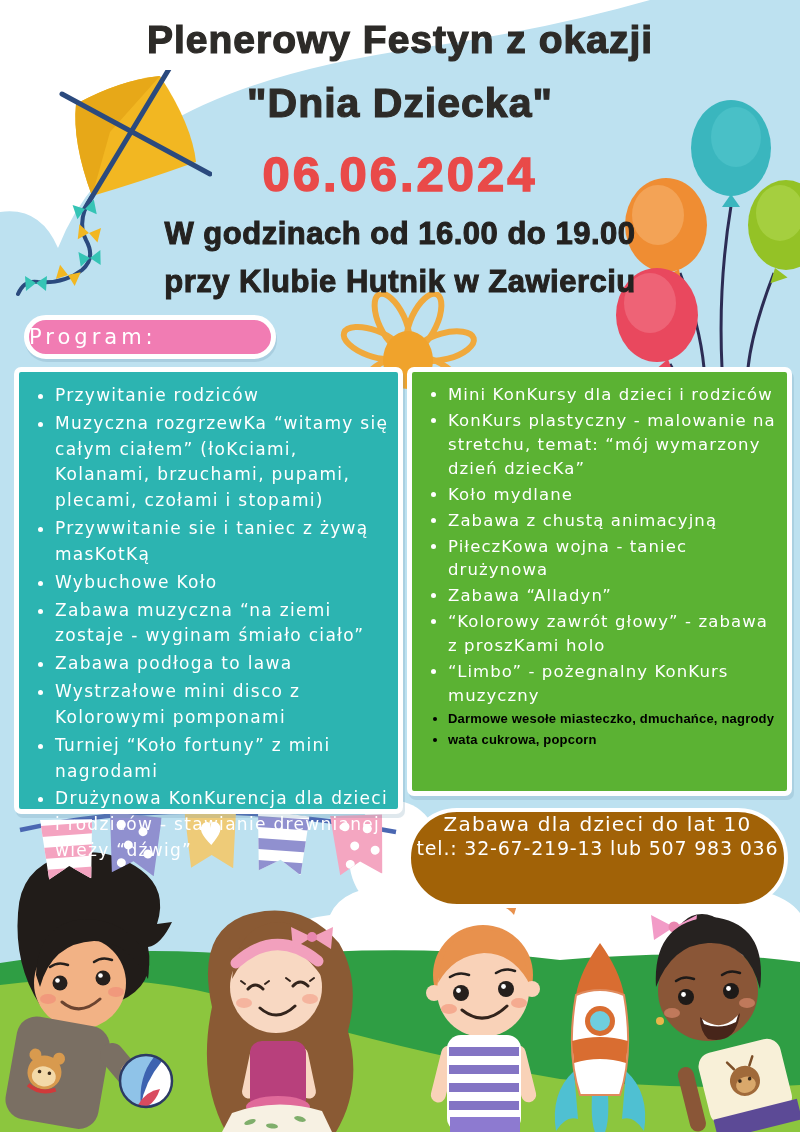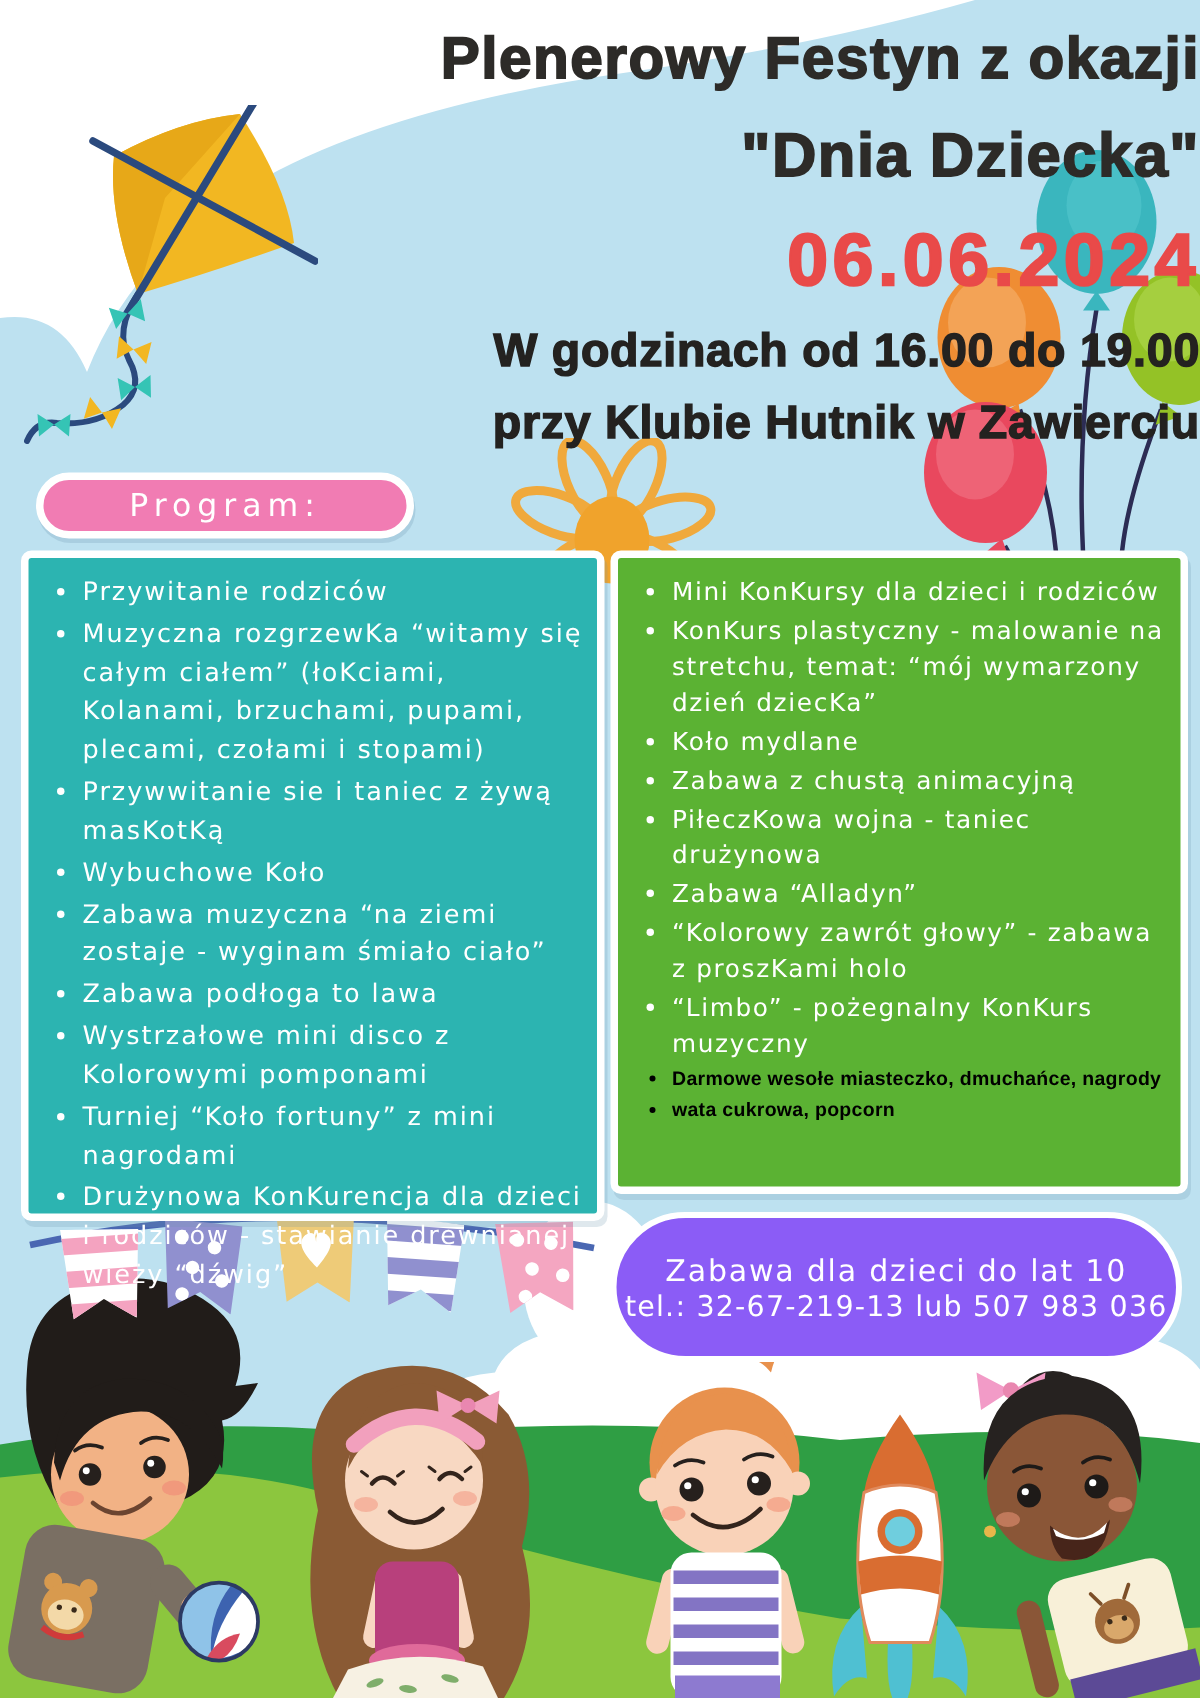--- a/index.html
+++ b/index.html
@@ -2,49 +2,49 @@
 <html><head>
 <meta charset="utf-8">
 <style>
   html,body{margin:0;padding:0;}
   body{
     width:800px;height:1132px;position:relative;overflow:hidden;
     background:#bde1f0;
     font-family:"Liberation Sans",sans-serif;
   }
   .abs{position:absolute;}
-  .ctr{left:0;width:800px;text-align:right;}
+  .ctr{left:0;width:800px;text-align:center;}
   .title-l1{top:18px;font-size:39px;font-weight:800;color:#2d2b28;letter-spacing:1px;-webkit-text-stroke:1.2px #2d2b28;}
   .title-l2{top:80px;font-size:41px;font-weight:800;color:#2d2b28;letter-spacing:1px;-webkit-text-stroke:1.2px #2d2b28;}
   .date-line{top:146px;font-size:49px;font-weight:800;color:#e94a49;letter-spacing:3px;-webkit-text-stroke:1.5px #e94a49;}
   .time-line{top:216px;font-size:31px;font-weight:800;color:#242220;letter-spacing:.5px;-webkit-text-stroke:1px #242220;}
   .loc-line{top:264px;font-size:31px;font-weight:800;color:#242220;letter-spacing:.5px;-webkit-text-stroke:1px #242220;}
   .program-pill{
     left:24px;top:315px;width:252px;height:44px;box-sizing:border-box;
     background:#f17cb3;border:5px solid #fff;border-radius:26px;
-    display:flex;align-items:center;justify-content:center;
+    display:flex;align-items:center;
     color:#fff;font-size:21px;letter-spacing:4px;
     font-family:"DejaVu Sans",sans-serif;
     box-shadow:1px 3px 0 rgba(110,150,175,.25);
   }
   .box{box-sizing:border-box;border:5px solid #fff;border-radius:7px;
     padding:11px 8px 8px 6px;box-shadow:2px 4px 0 rgba(110,150,175,.22);}
   .box-teal{left:14px;top:367px;width:389px;height:447px;background:#2cb4b1;}
   .box-green{left:407px;top:367px;width:385px;height:429px;background:#5bb233;}
   .box ul{margin:0;padding:0 0 0 26px;color:#fff;
     font-family:"DejaVu Sans",sans-serif;}
   .box-teal ul{font-size:17px;line-height:1.52;letter-spacing:1.3px;}
   .box-green ul{font-size:16.5px;line-height:1.45;letter-spacing:1.1px;}
   .box li{margin:0 0 2px 4px;}
   .box li.bold-black{color:#000000;font-weight:700;letter-spacing:.2px;
     font-family:Liberation Sans, sans-serif;font-size:13px;}
   .info-pill{
     left:407px;top:808px;width:381px;height:100px;box-sizing:border-box;
-    background:#8b5cf6;border:4px solid #fff;border-radius:52px;
-    display:flex;flex-direction:column;align-items:center;justify-content:center;gap:1px;
+    background:#a16207;border:4px solid #fff;border-radius:52px;
+    display:flex;flex-direction:column;align-items:center;justify-content:flex-start;gap:1px;
     color:#fff;text-align:center;font-family:"DejaVu Sans",sans-serif;letter-spacing:1.2px;
   }
   .info-pill .l1{font-size:20px;}
   .info-pill .l2{font-size:20px;}
   .info-pill .l3{font-size:19px;letter-spacing:.8px;}
   svg{display:block;}
 </style>
 </head>
 <body>
 

